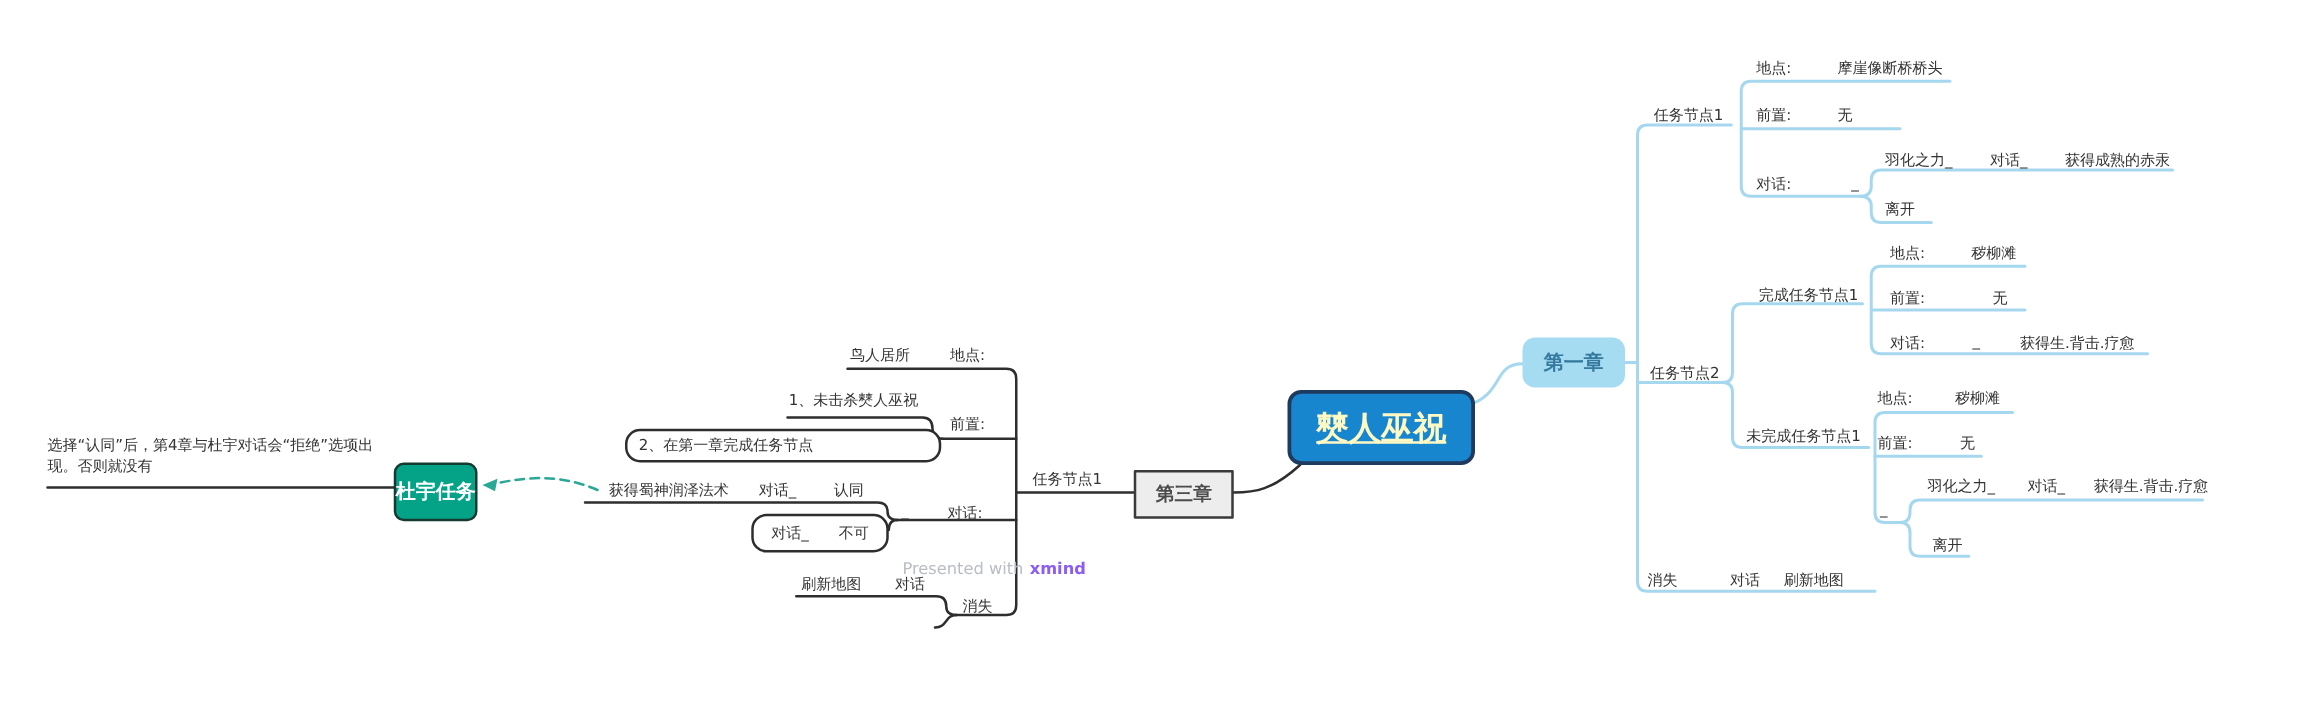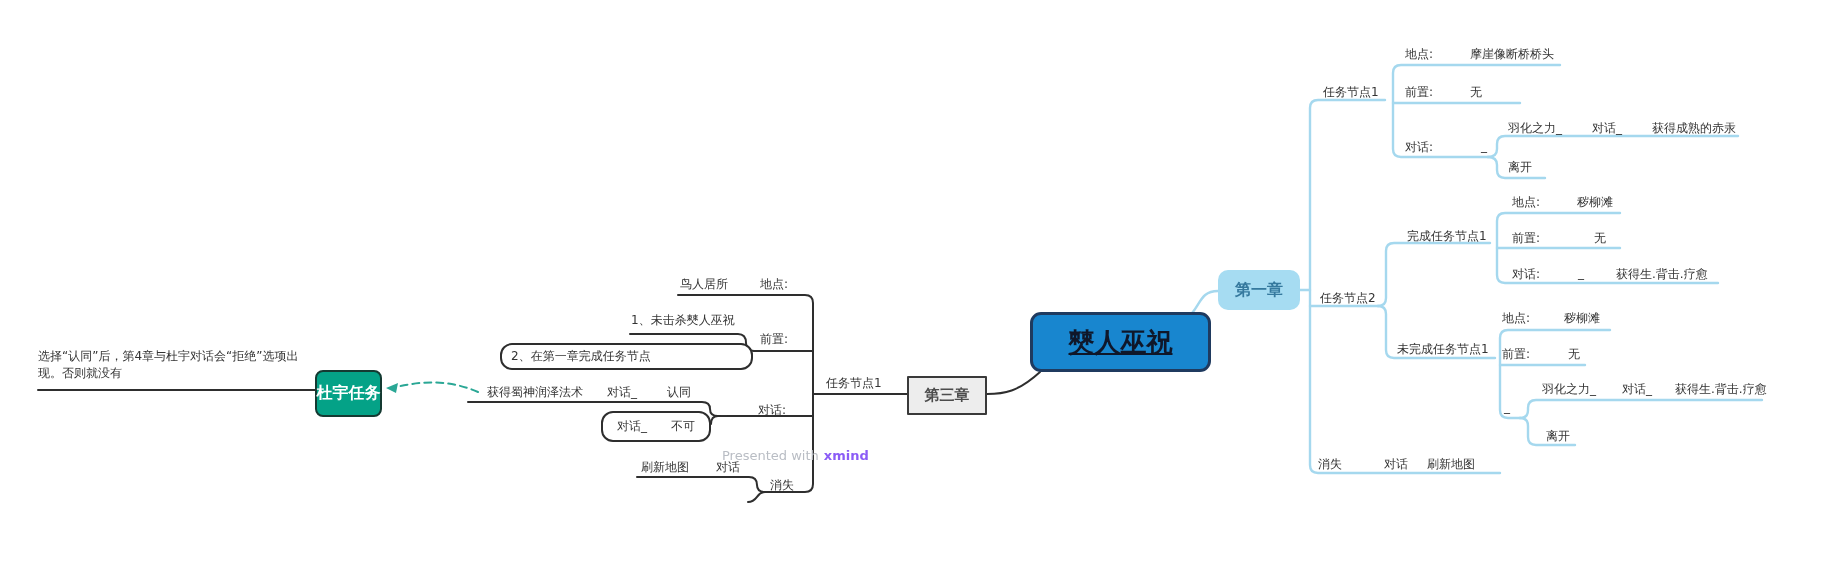--- a/index.html
+++ b/index.html
@@ -6,22 +6,22 @@
   .canvas{position:relative;width:1838px;height:563px;background:#ffffff;overflow:hidden;
           font-family:"DejaVu Sans","Liberation Sans",sans-serif}
   svg.links{position:absolute;left:0;top:0}
   svg.links path{fill:none;stroke-linecap:round}
   .k{stroke:var(--line-dark);stroke-width:2}
   .b{stroke:var(--line-blue);stroke-width:2.4}
   .t{stroke:var(--relation-teal);stroke-width:2;stroke-dasharray:7 5}
   .lbl{position:absolute;font-size:12px;color:var(--text-main);white-space:nowrap}
   .note{position:absolute;left:38px;top:348px;width:274px;font-size:12px;line-height:17px;color:var(--text-main)}
   .box{position:absolute;display:flex;align-items:center;justify-content:center;box-sizing:border-box;white-space:nowrap}
-  .root-box{left:1030px;top:312px;width:181px;height:60px;background:var(--accent-root);
-            border:3px solid var(--accent-root-border);border-radius:11px;color:#0f172a;
+  .root-box{left:1030px;top:312px;width:150px;height:60px;background:var(--accent-root);
+            border:3px solid var(--accent-root-border);border-radius:11px;color:#fef9c3;
             font-size:26px;font-weight:bold;text-decoration:underline}
   .ch1-box{left:1218px;top:270px;width:82px;height:40px;background:var(--accent-ch1-fill);
            border-radius:10px;color:var(--accent-ch1-text);font-size:16px;font-weight:bold}
   .ch3-box{left:907px;top:376px;width:80px;height:39px;background:var(--accent-ch3-fill);
            border:2px solid var(--accent-ch3-border);border-radius:1px;color:#4c4c4c;font-size:15px;font-weight:bold}
   .duyu-box{left:315px;top:370px;width:67px;height:47px;background:var(--accent-duyu-fill);
             border:2px solid var(--accent-duyu-border);border-radius:8px;color:#fff;font-size:16px;font-weight:bold}
   .outline{position:absolute;box-sizing:border-box;border:2px solid var(--line-dark);border-radius:12px;
            background:#fff;display:flex;align-items:center;font-size:12px;color:var(--text-main);white-space:nowrap}
   .pre2{left:500px;top:343px;width:253px;height:27px;padding-left:9px}

